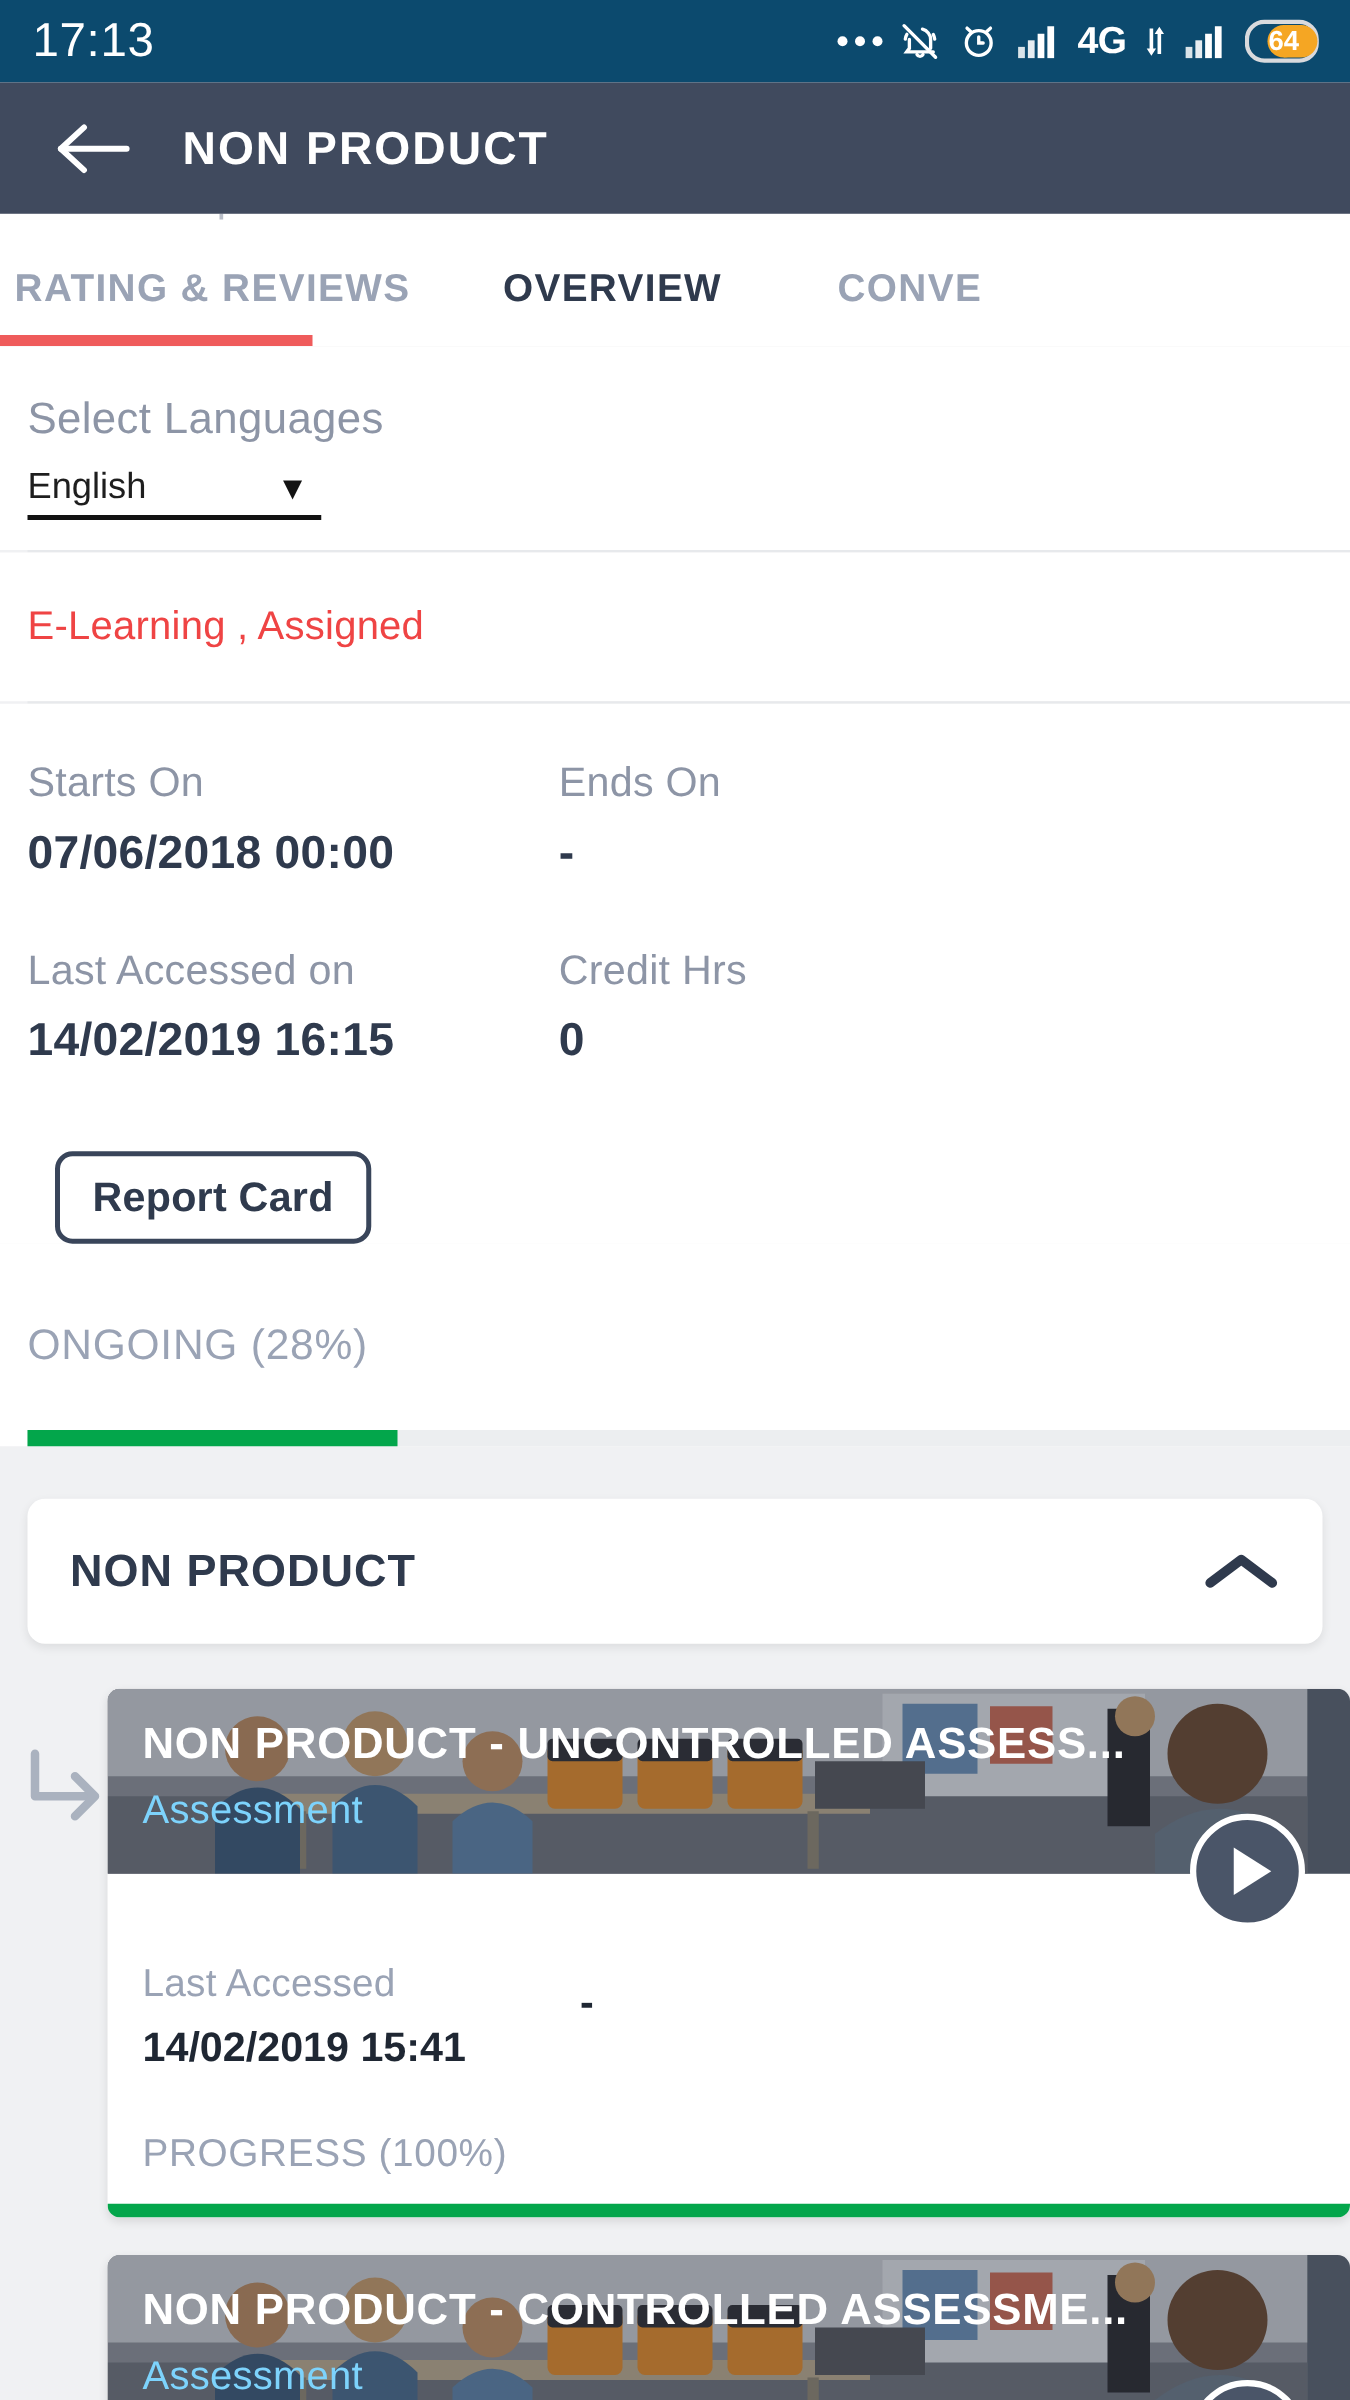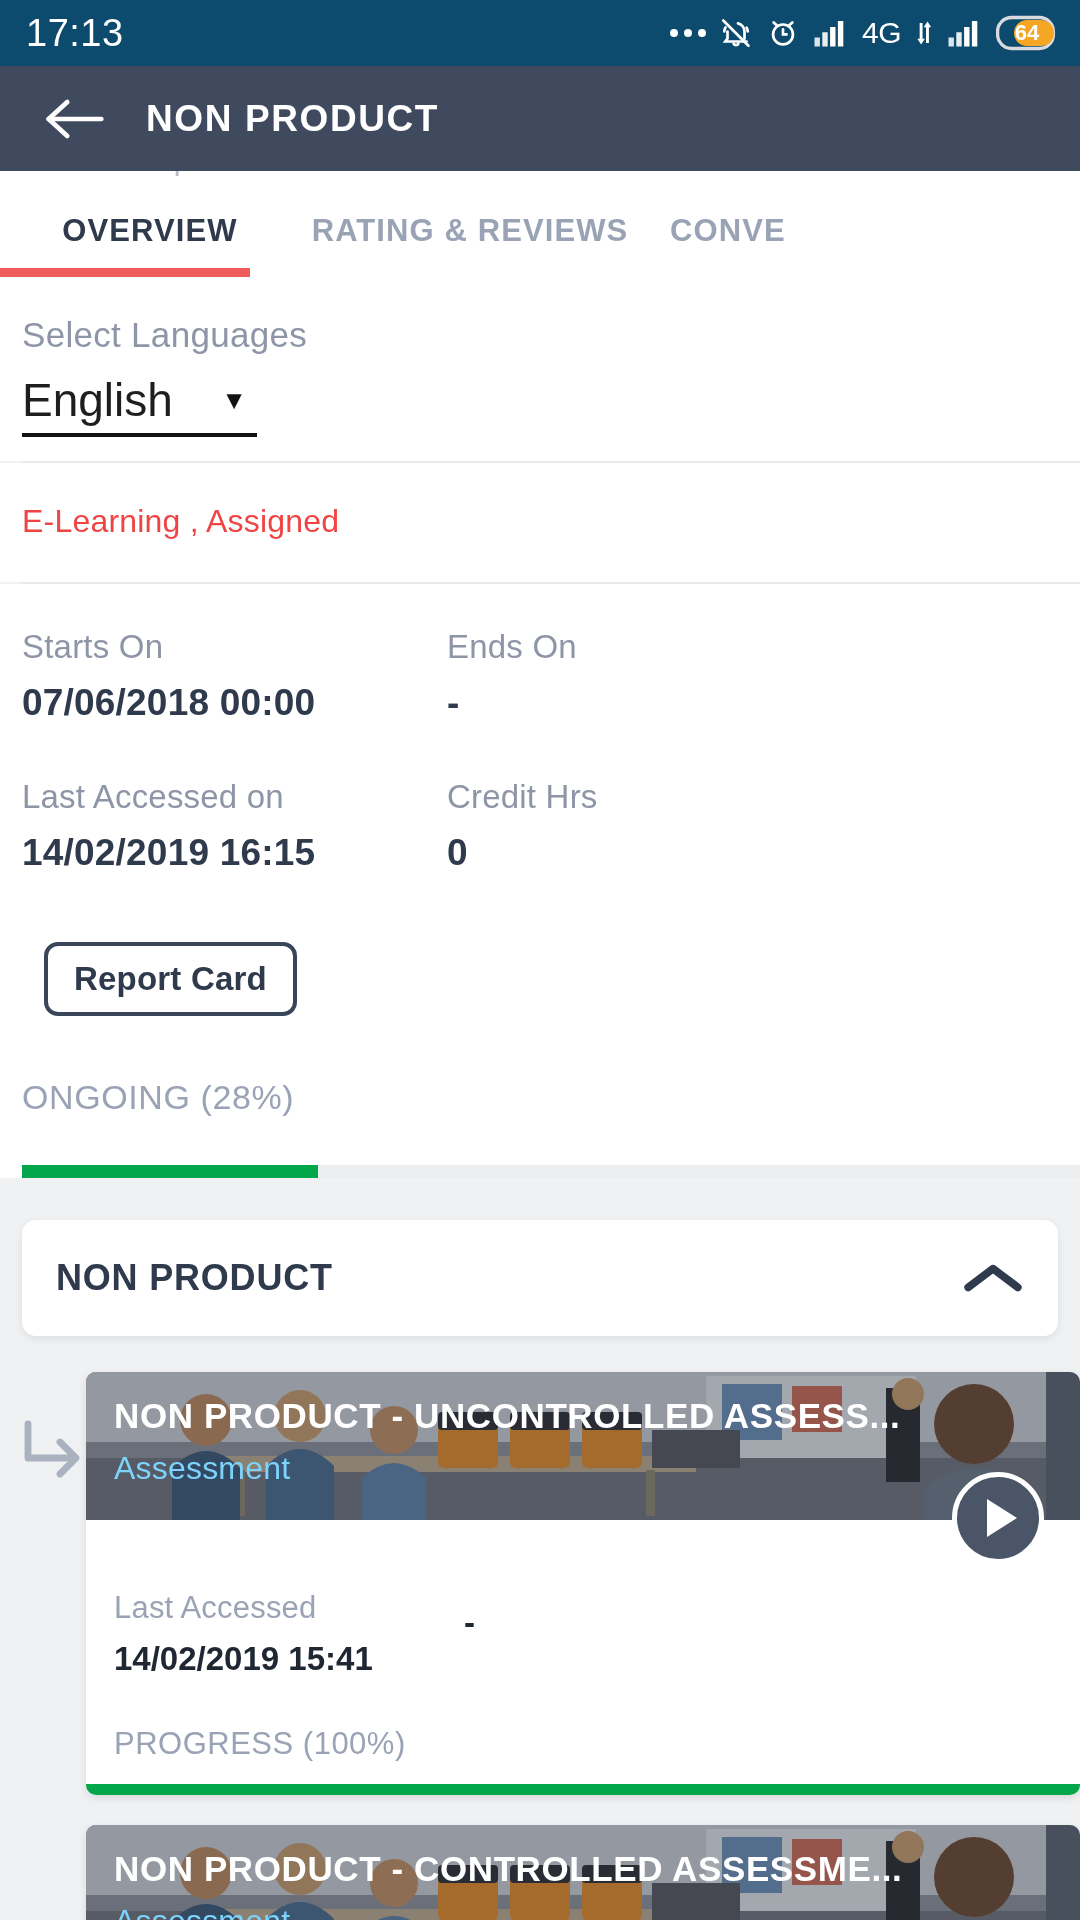--- a/index.html
+++ b/index.html
@@ -15,21 +15,21 @@
   .statusbar {
     height:66px; background:#0c4a6e; color:#fff;
     display:flex; align-items:center; justify-content:space-between;
     padding:0 22px 0 26px;
   }
   .sb-time { font-size:38px; font-weight:400; letter-spacing:0.5px; }
   .sb-icons { display:flex; align-items:center; gap:13px; }
   .sb-icons svg { display:block; }
   .dots { display:flex; gap:6px; align-items:center; }
   .dots i { width:8px; height:8px; background:#fff; border-radius:50%; display:block; }
-  .fourg { font-size:30px; font-weight:400; letter-spacing:-0.5px; }
+  .fourg { font-size:30px; font-weight:700; letter-spacing:-0.5px; }
 
   
   .appbar {
     position:relative; height:105px; background:#404a5e;
     display:flex; align-items:center; padding-left:44px; z-index:5;
   }
   .back-ico { width:62px; height:44px; flex:0 0 auto; }
   .appbar-title {
     color:#fff; font-size:37px; font-weight:700; letter-spacing:1.6px;
     margin-left:40px; white-space:nowrap;
@@ -69,21 +69,21 @@
   .card-white { background:#fff; }
 
   .lang-block { background:#fff; padding:38px 0 24px 0; position:relative; }
   .lang-label { font-size:35px; color:#8d95a6; padding-left:22px; letter-spacing:0.3px; }
   .lang-select-wrap {
     margin:18px 0 0 22px; width:235px;
     border-bottom:4px solid #121212;
     display:flex; align-items:center; justify-content:space-between;
     padding-bottom:6px;
   }
-  .lang-value { font-size:46px; color:#1e1e1e; }
+  .lang-value { font-size:29px; color:#1e1e1e; }
   .caret { font-size:26px; color:#121212; line-height:1; padding-right:10px;}
   .hairline { height:2px; background:#e7e9ec; margin-left:22px; }
 
   .type-row { background:#fff; padding:40px 0 42px 22px; }
   .type-text { font-size:32px; color:#ef4444; letter-spacing:0.2px; }
 
   .meta-block { background:#fff; padding:44px 0 0 22px; }
   .meta-row { display:flex; margin-bottom:12px; }
   .meta-col { width:425px; }
   .meta-label { font-size:33px; color:#8d95a6; letter-spacing:0.2px; }
@@ -229,22 +229,22 @@
       </svg>
     </span>
     <span class="appbar-title">NON PRODUCT</span>
   </div>
 
   <div class="desc-sliver">
     <span>No description available.</span>
   </div>
 
   <div class="tabs">
+    <div class="tab tab-rr">RATING &amp; REVIEWS</div>
     <div class="tab tab-ov active">OVERVIEW</div>
-    <div class="tab tab-rr">RATING &amp; REVIEWS</div>
     <div class="tab tab-cv">CONVE</div>
     <div class="tab-underline"></div>
   </div>
 
   <div class="content">
 
     <div class="lang-block">
       <div class="lang-label">Select Languages</div>
       <div class="lang-select-wrap">
         <span class="lang-value">English</span>

